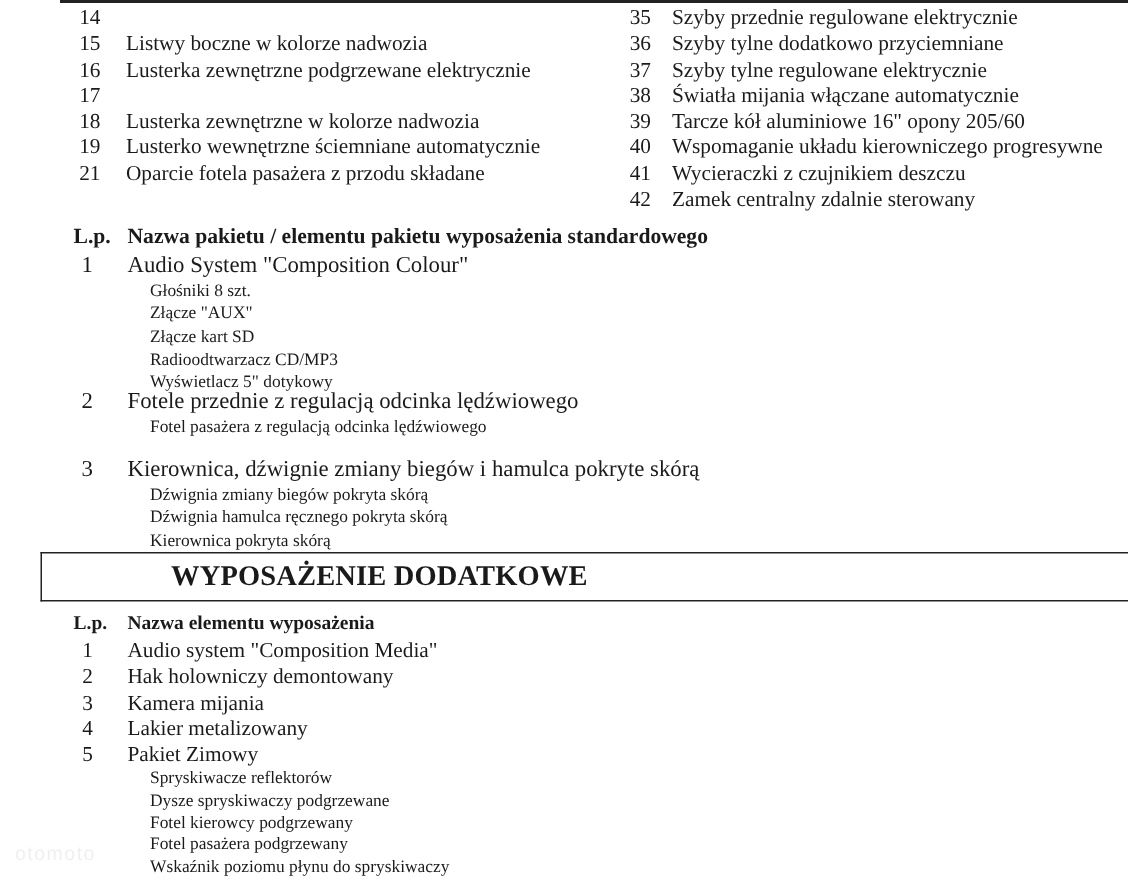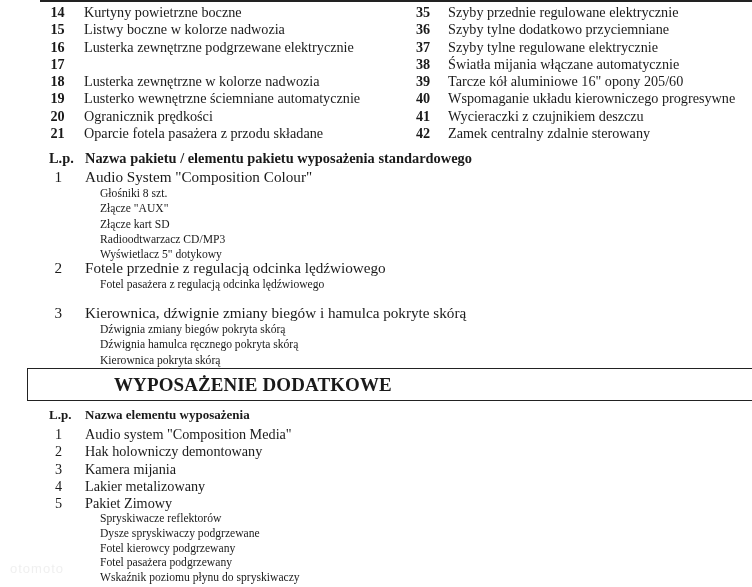--- a/index.html
+++ b/index.html
@@ -26,21 +26,21 @@
     .std-list {
       position: absolute;
       top: 4px;
       font-size: 14.2px;
       line-height: 17.3px;
     }
     .std-list.left { left: 48px; width: 340px; }
     .std-list.right { left: 412px; width: 340px; }
     .row { display: flex; white-space: nowrap; }
     .num { width: 27px; text-align: right; padding-right: 10px; flex: none; }
-    .std-list .num { width: 19px; text-align: center; padding-right: 17px; font-weight: bold; }
+    .std-list .num { width: 19px; text-align: right; padding-right: 17px; }
     .std-list.right .num { width: 22px; padding-right: 14px; }
 
     .pkg-header {
       position: absolute;
       left: 49px;
       top: 150px;
       font-weight: bold;
       font-size: 14.4px;
       white-space: nowrap;
     }
@@ -119,44 +119,39 @@
     }
   </style>
 </head>
 <body>
 
 <div class="top-rule"></div>
 
 <div class="std-list left">
   <div class="row">
       <span class="num">14</span>
-      <span>Kurtyny powietrzne boczne</span>
     </div>
   <div class="row">
       <span class="num">15</span>
       <span>Listwy boczne w kolorze nadwozia</span>
     </div>
   <div class="row">
       <span class="num">16</span>
       <span>Lusterka zewnętrzne podgrzewane elektrycznie</span>
     </div>
   <div class="row">
       <span class="num">17</span>
     </div>
   <div class="row">
       <span class="num">18</span>
       <span>Lusterka zewnętrzne w kolorze nadwozia</span>
     </div>
   <div class="row">
       <span class="num">19</span>
       <span>Lusterko wewnętrzne ściemniane automatycznie</span>
-    </div>
-  <div class="row">
-      <span class="num">20</span>
-      <span>Ogranicznik prędkości</span>
     </div>
   <div class="row">
       <span class="num">21</span>
       <span>Oparcie fotela pasażera z przodu składane</span>
     </div>
 </div>
 
 <div class="std-list right">
   <div class="row">
       <span class="num">35</span>

